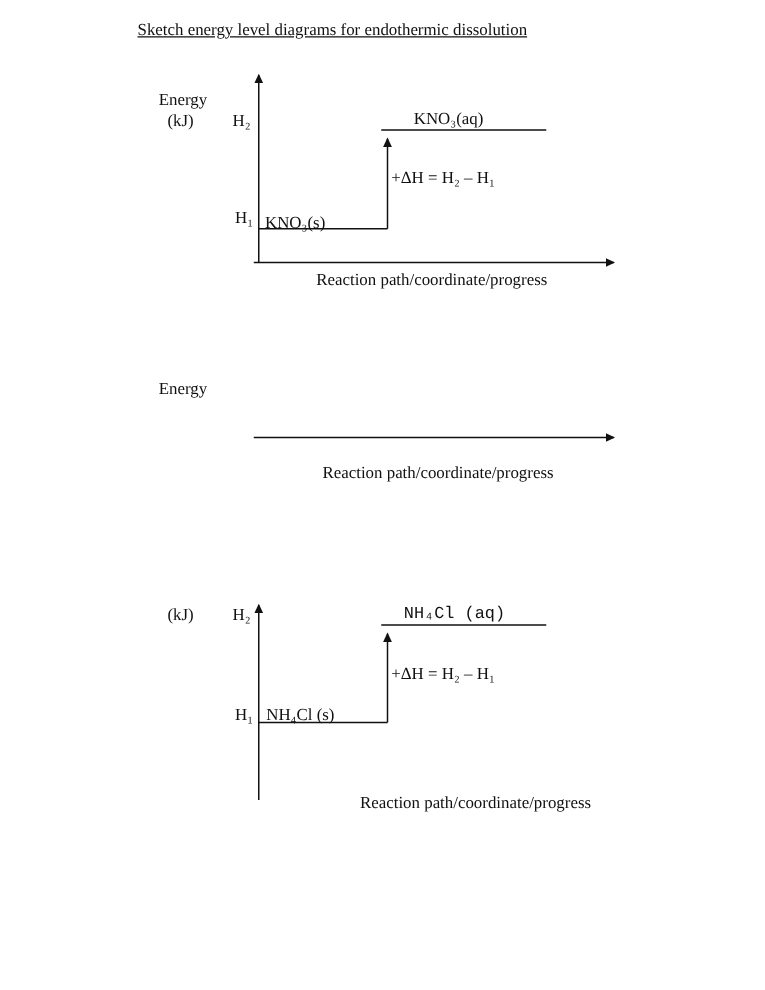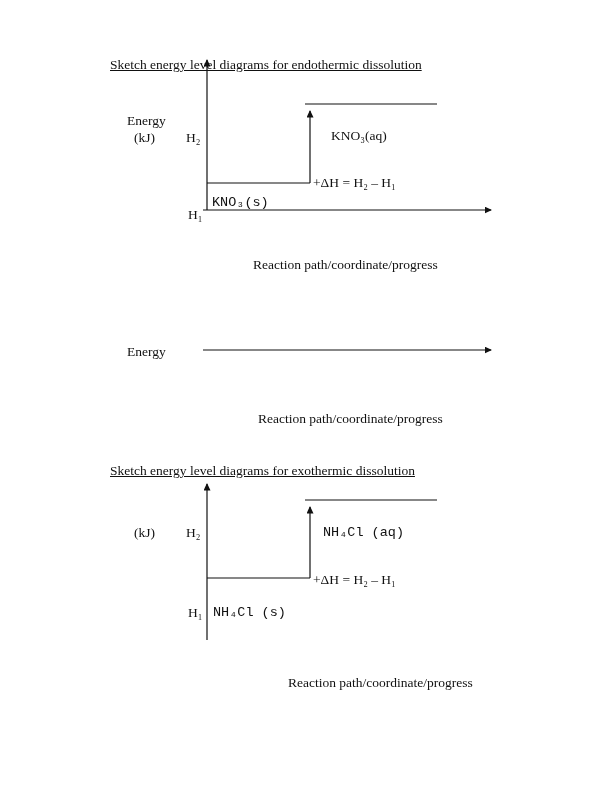--- a/index.html
+++ b/index.html
@@ -21,21 +21,20 @@
     left: 0;
     top: 0;
     width: 612px;
     height: 792px;
   }
   .txt {
     position: absolute;
     font-size: 13.5px;
     line-height: 1.15;
     white-space: nowrap;
-    margin-top: 41px;
   }
   .title {
     text-decoration: underline;
   }
 </style>
 </head>
 <body>
 
 <div class="page">
 
@@ -61,29 +60,28 @@
   </svg>
 
   <div class="txt title" style="left:110px; top:16px;">Sketch energy level diagrams for endothermic dissolution</div>
 
   <div class="txt" style="left:127px; top:72px;">Energy</div>
   <div class="txt" style="left:134px; top:89px;">(kJ)</div>
   <div class="txt" style="left:186px; top:89px;">H₂</div>
   <div class="txt" style="left:331px; top:87px;">KNO₃(aq)</div>
   <div class="txt" style="left:313px; top:134px;">+ΔH = H₂ – H₁</div>
   <div class="txt" style="left:188px; top:166px;">H₁</div>
-  <div class="txt" style="left:212px; top:154px;font-family:Liberation Mono, monospace;">KNO₃(s)</div>
+  <div class="txt" style="left:212px; top:170px;">KNO₃(s)</div>
   <div class="txt" style="left:253px; top:216px;">Reaction path/coordinate/progress</div>
 
   <div class="txt" style="left:127px; top:303px;">Energy</div>
   <div class="txt" style="left:258px; top:370px;">Reaction path/coordinate/progress</div>
 
-  <div class="txt title" style="left:110px; top:422px;">Sketch energy level diagrams for exothermic dissolution</div>
 
   <div class="txt" style="left:134px; top:484px;">(kJ)</div>
   <div class="txt" style="left:186px; top:484px;">H₂</div>
   <div class="txt" style="left:323px; top:484px;font-family:Liberation Mono, monospace;">NH₄Cl (aq)</div>
   <div class="txt" style="left:313px; top:531px;">+ΔH = H₂ – H₁</div>
   <div class="txt" style="left:188px; top:564px;">H₁</div>
-  <div class="txt" style="left:213px; top:564px;font-family:Liberation Mono, monospace;">NH₄Cl (s)</div>
+  <div class="txt" style="left:213px; top:564px;">NH₄Cl (s)</div>
   <div class="txt" style="left:288px; top:634px;">Reaction path/coordinate/progress</div>
 
 </div>
 
 </body></html>

